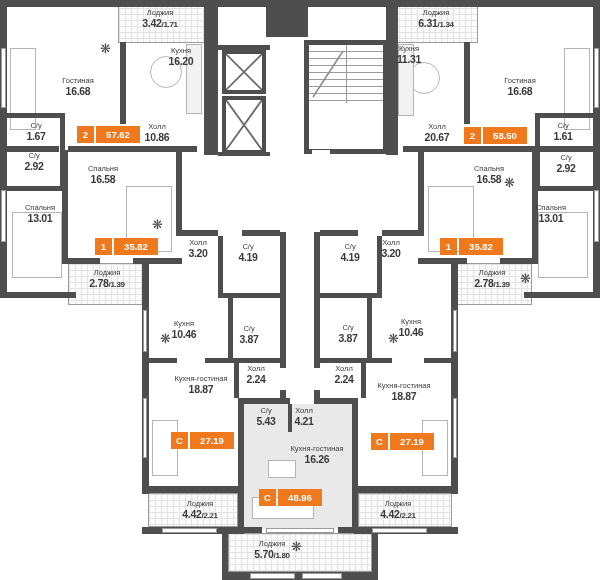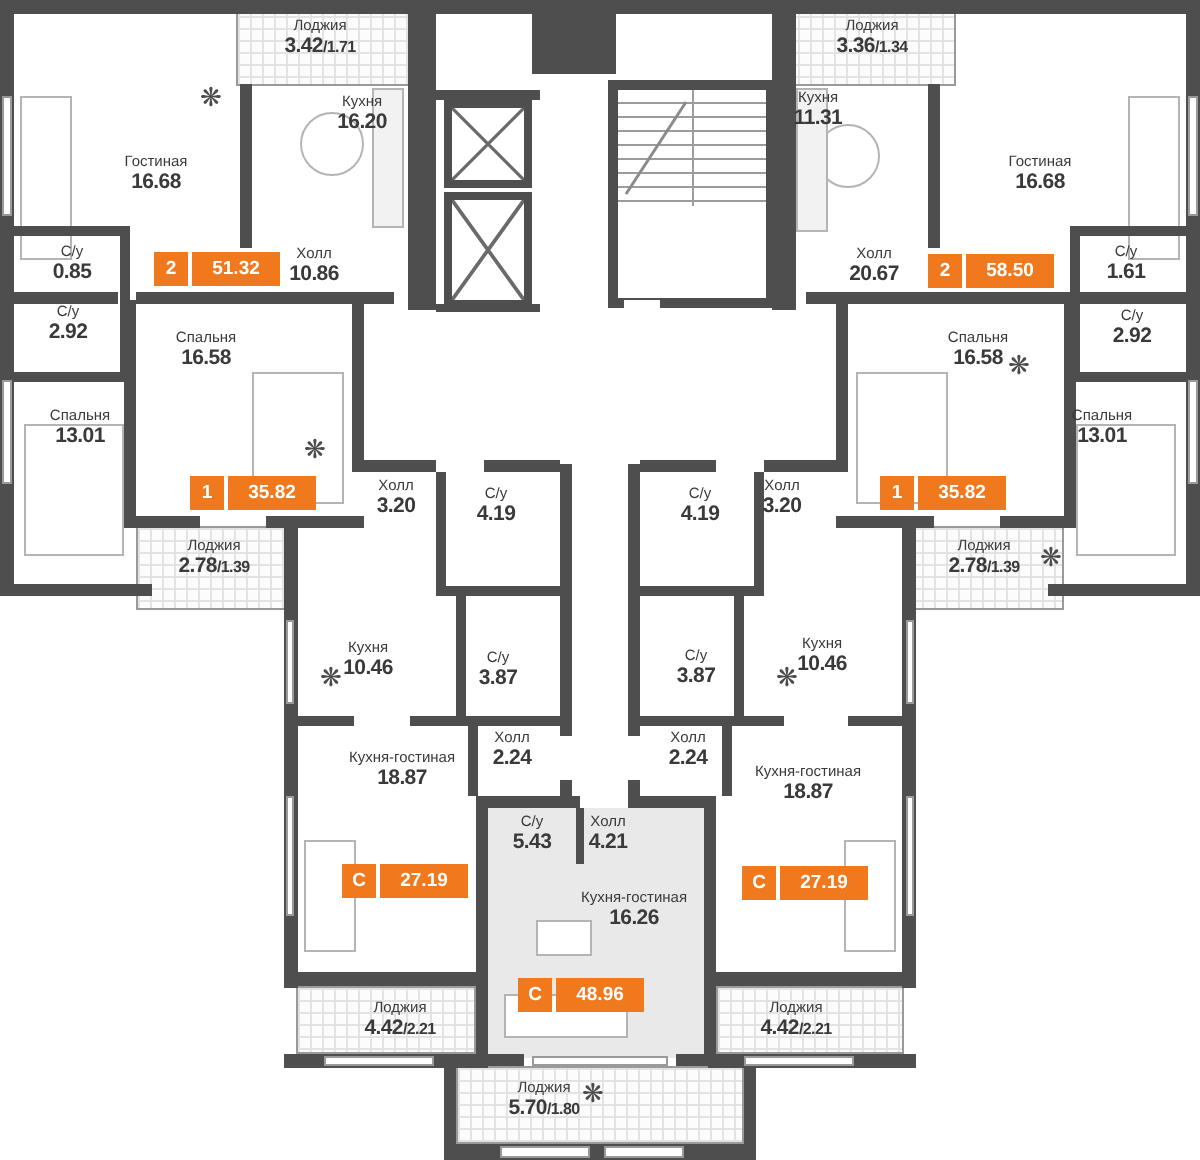--- a/index.html
+++ b/index.html
@@ -173,41 +173,41 @@
   <span class="plant" style="left:160px;top:332px">❋</span>
   <span class="plant" style="left:388px;top:332px">❋</span>
   <span class="plant" style="left:291px;top:540px">❋</span>
 
   <div class="lbl" style="left:160px;top:8px">
       <span class="rn">Лоджия</span>
       <span class="num"><b>3.42</b><i>/1.71</i></span>
     </div>
   <div class="lbl" style="left:436px;top:8px">
       <span class="rn">Лоджия</span>
-      <span class="num"><b>3.36</b><i>/1.34</i></span>
+      <span class="num"><b>6.31</b><i>/1.34</i></span>
     </div>
   <div class="lbl" style="left:181px;top:46px">
       <span class="rn">Кухня</span>
       <span class="num"><b>16.20</b></span>
     </div>
   <div class="lbl" style="left:409px;top:44px">
       <span class="rn">Кухня</span>
       <span class="num"><b>11.31</b></span>
     </div>
   <div class="lbl" style="left:78px;top:76px">
       <span class="rn">Гостиная</span>
       <span class="num"><b>16.68</b></span>
     </div>
   <div class="lbl" style="left:520px;top:76px">
       <span class="rn">Гостиная</span>
       <span class="num"><b>16.68</b></span>
     </div>
   <div class="lbl" style="left:36px;top:121px">
       <span class="rn">С/у</span>
-      <span class="num"><b>0.85</b></span>
+      <span class="num"><b>1.67</b></span>
     </div>
   <div class="lbl" style="left:563px;top:121px">
       <span class="rn">С/у</span>
       <span class="num"><b>1.61</b></span>
     </div>
   <div class="lbl" style="left:157px;top:122px">
       <span class="rn">Холл</span>
       <span class="num"><b>10.86</b></span>
     </div>
   <div class="lbl" style="left:437px;top:122px">
@@ -314,21 +314,21 @@
       <span class="rn">Лоджия</span>
       <span class="num"><b>4.42</b><i>/2.21</i></span>
     </div>
   <div class="lbl" style="left:272px;top:539px">
       <span class="rn">Лоджия</span>
       <span class="num"><b>5.70</b><i>/1.80</i></span>
     </div>
 
   <div class="badge" style="left:77px;top:126px">
       <span class="u">2</span>
-      <span class="a">51.32</span>
+      <span class="a">57.62</span>
     </div>
   <div class="badge" style="left:464px;top:127px">
       <span class="u">2</span>
       <span class="a">58.50</span>
     </div>
   <div class="badge" style="left:95px;top:238px">
       <span class="u">1</span>
       <span class="a">35.82</span>
     </div>
   <div class="badge" style="left:440px;top:238px">

